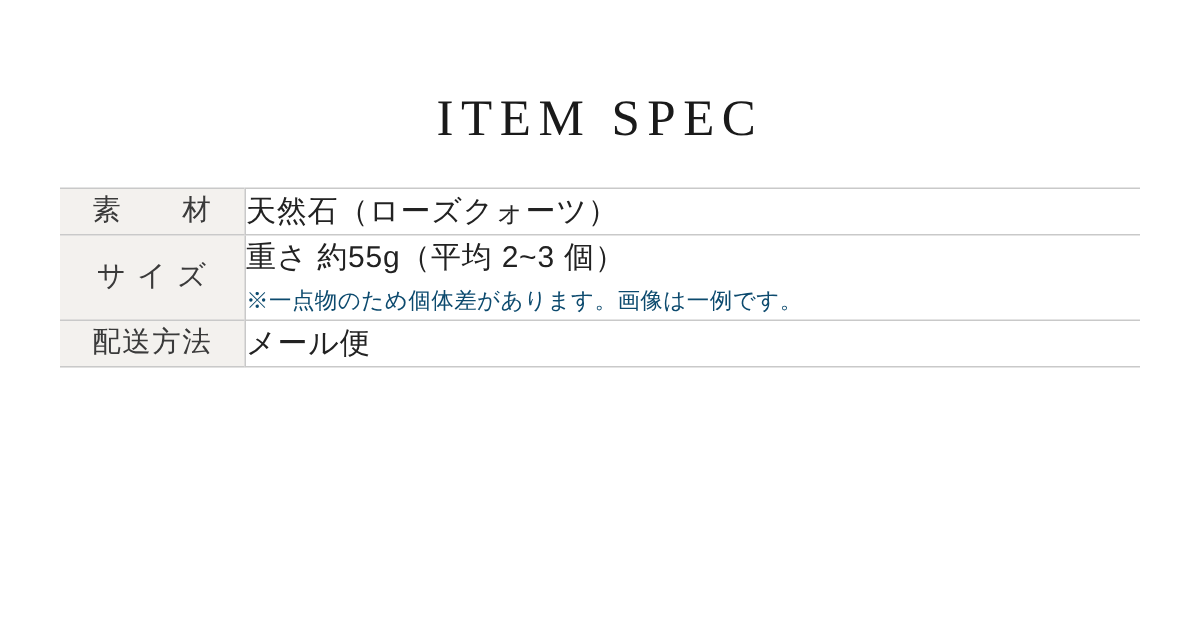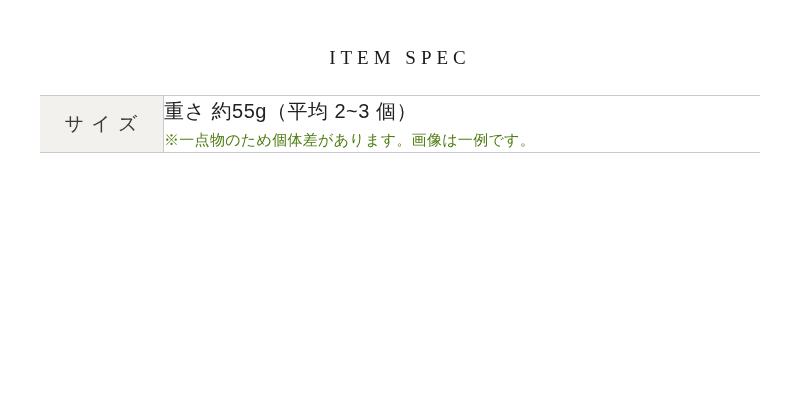--- a/index.html
+++ b/index.html
@@ -18,24 +18,24 @@
   .page {
     position: relative;
     width: 800px;
     height: 418px;
     box-sizing: border-box;
   }
 
   .spec-title {
     text-align: center;
     font-family: "Liberation Serif", serif;
-    font-size: 19px;
+    font-size: 34px;
     letter-spacing: 5px;
     color: #1a1a1a;
-    padding-top: 48px;
+    padding-top: 63px;
     padding-bottom: 0;
     line-height: 1;
     font-weight: 400;
   }
 
   .spec-table-wrap {
     margin: 28px auto 0 auto;
     width: 720px;
   }
 
@@ -78,40 +78,52 @@
 
   .value-main {
     display: block;
     font-size: 20px;
     line-height: 1.5;
   }
 
   .value-note {
     display: block;
     font-size: 15px;
-    color: #4d7c0f;
+    color: #0c4a6e;
     line-height: 1.6;
     margin-top: 2px;
     letter-spacing: 0.3px;
   }
 </style>
 </head>
 <body>
 
 <div class="page">
 
   <div class="spec-title">ITEM SPEC</div>
 
   <div class="spec-table-wrap">
     <table class="spec-table">
       <tbody>
         <tr>
+          <td class="label-cell">素　　材</td>
+          <td class="value-cell">
+            <span class="value-main">天然石（ローズクォーツ）</span>
+          </td>
+        </tr>
+        <tr>
           <td class="label-cell">サ イ ズ</td>
           <td class="value-cell">
             <span class="value-main">重さ 約55g（平均 2~3 個）</span>
             <span class="value-note">※一点物のため個体差があります。画像は一例です。</span>
+          </td>
+        </tr>
+        <tr>
+          <td class="label-cell">配送方法</td>
+          <td class="value-cell">
+            <span class="value-main">メール便</span>
           </td>
         </tr>
       </tbody>
     </table>
   </div>
 
 </div>
 
 </body></html>

